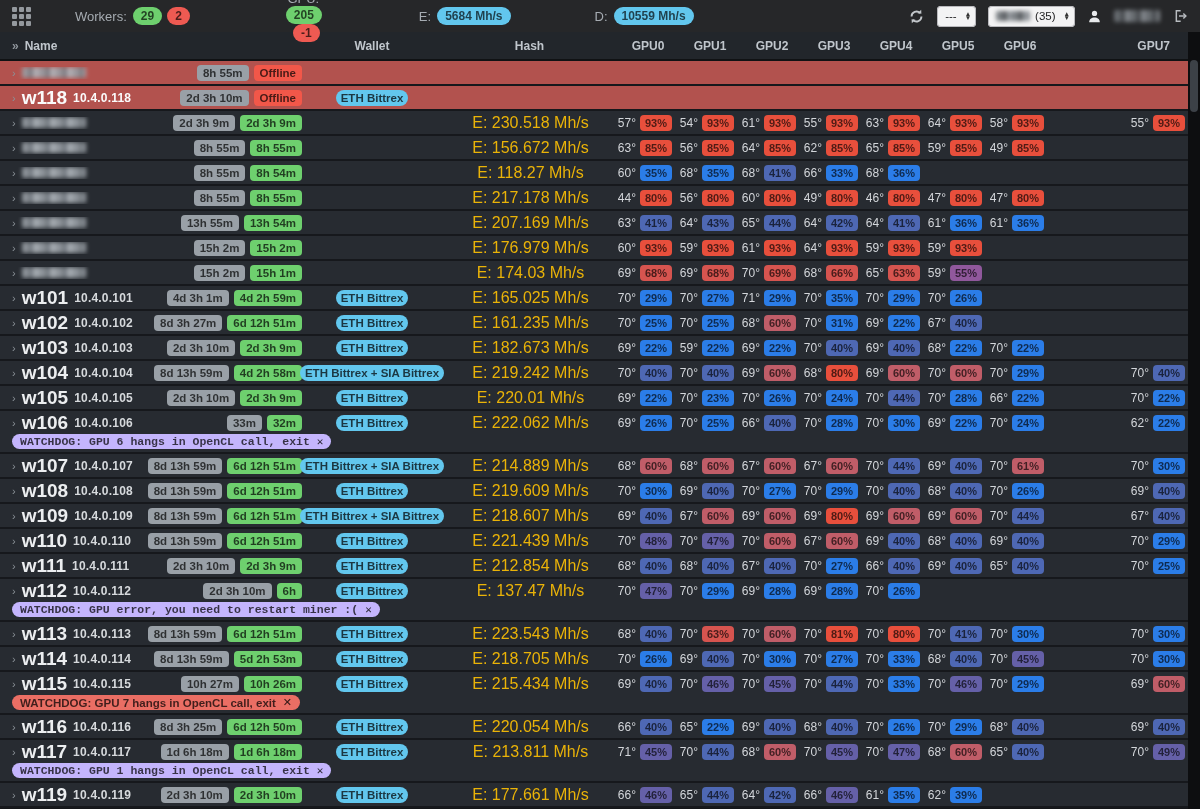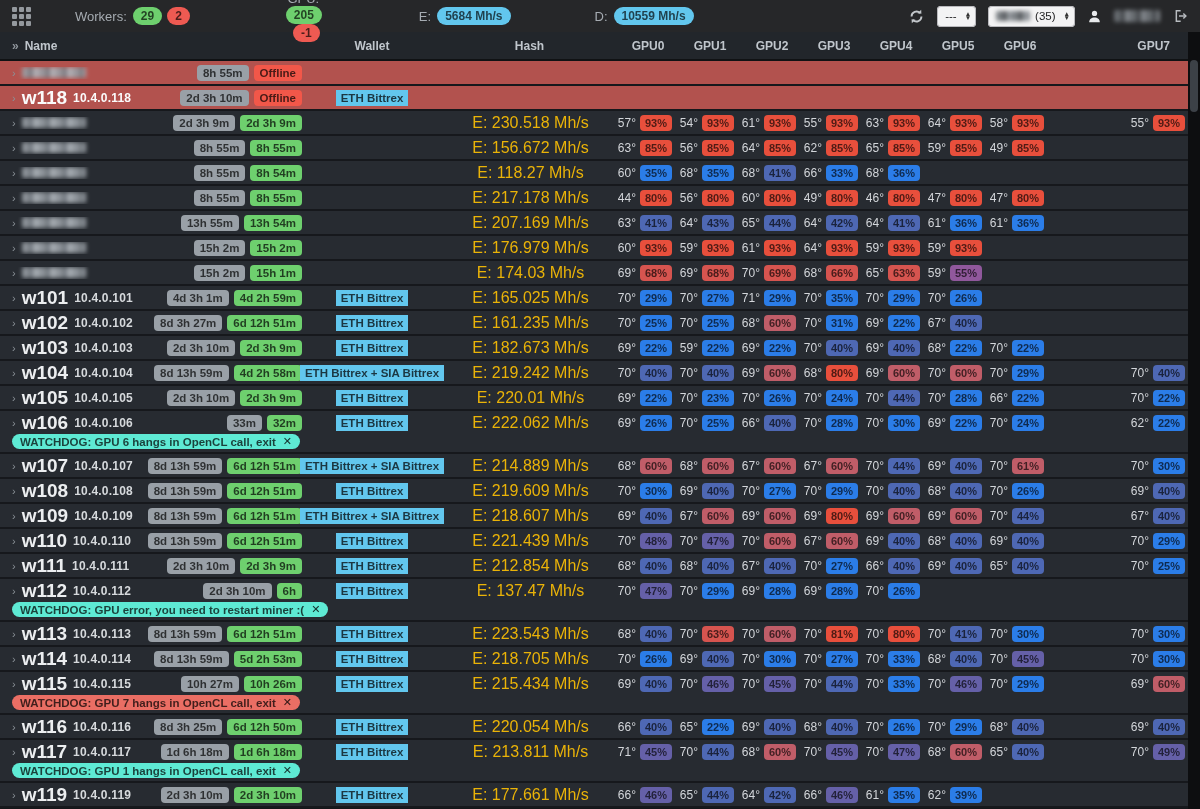--- a/index.html
+++ b/index.html
@@ -49,37 +49,37 @@
   .wname{color:#eceef0;font-weight:bold;font-size:19px;}
   .wip{color:#d6d9dc;font-weight:bold;font-size:12px;margin-left:6px;letter-spacing:.2px;}
   .offline .wname,.offline .wip{color:#fbfbfb;}
   .cell-up{display:flex;justify-content:flex-end;align-items:center;gap:5px;}
   .ubadge{font-size:11.5px;font-weight:bold;border-radius:4px;padding:2px 6px;color:rgba(0,0,0,0.7);white-space:nowrap;}
   .u-gray{background:var(--c-gray);}
   .u-green{background:var(--c-green);}
   .u-off{background:#f25749;border-radius:4px;}
   .cell-wallet{display:flex;justify-content:center;}
   .wbadge{background:var(--c-cyan);color:rgba(0,0,0,0.72);font-size:11.5px;font-weight:bold;
-    border-radius:0;padding:2px 5px;white-space:nowrap;}
+    border-radius:8px;padding:2px 5px;white-space:nowrap;}
   .cell-hash{color:#eab308;font-size:16px;padding-left:2px;white-space:nowrap;text-align:center;}
   .gcell{display:flex;justify-content:flex-end;align-items:center;padding-right:7px;white-space:nowrap;}
   .gcell.g7{padding-right:3px;}
   .gtemp{color:#d3d6da;font-size:12px;margin-right:4px;}
   .fbadge{font-size:11px;font-weight:bold;border-radius:4px;padding:2px 5px;color:rgba(0,0,0,0.66);}
   .f-low{background:var(--fan-low);}
   .f-mid{background:var(--fan-mid);}
   .f-mid2{background:var(--fan-mid2);}
   .f-plum{background:var(--fan-plum);}
   .f-rose{background:var(--fan-rose);}
   .f-red{background:var(--fan-red);}
   .f-hot{background:var(--fan-hot);}
   .wd-line{height:18px;display:flex;align-items:flex-start;padding-left:12px;}
   .wdbadge{display:inline-flex;align-items:center;font-size:11.5px;font-weight:bold;border-radius:8px;
     padding:1px 8px;color:rgba(0,0,0,0.72);white-space:nowrap;}
-  .wd-cyan{background:#5eead4;}
+  .wd-cyan{background:#c4b5fd;font-family:Liberation Mono, monospace;}
   .wd-red{background:#ea6e64;}
   .wd-x{margin-left:7px;font-weight:bold;color:rgba(0,0,0,0.8);cursor:pointer;font-size:11px;}
   
   .scroll-gutter{position:absolute;top:32px;right:0;bottom:0;width:12px;background:#0d0e10;}
   .scroll-thumb{position:absolute;top:28px;left:2px;width:8px;height:52px;border-radius:4px;background:#3c4147;}
 </style>
 </head>
 <body style="--c-green: #6ed06e; --c-gray: #99a0a7; --c-red: #ee5a52; --c-cyan: #62c7ee; --fan-low: #2b7de8; --fan-mid: #4e68b4; --fan-mid2: #6560a8; --fan-plum: #90589c; --fan-rose: #c05d68; --fan-red: #d6544f; --fan-hot: #e84f3c;">
 
 <div class="topbar">

